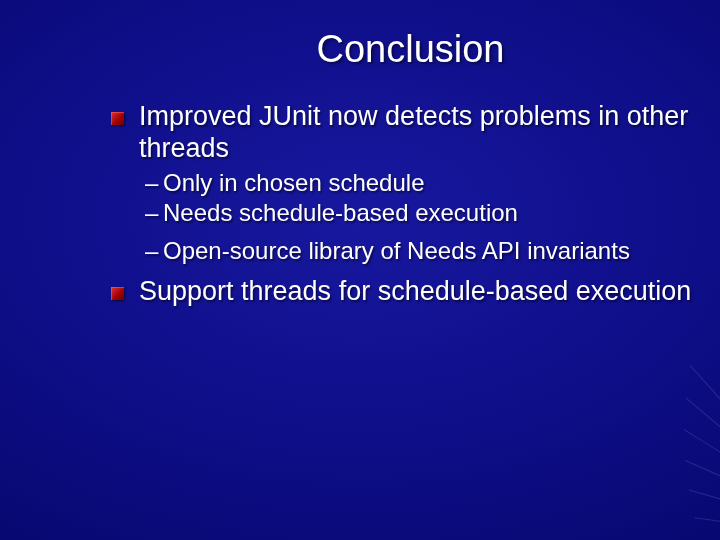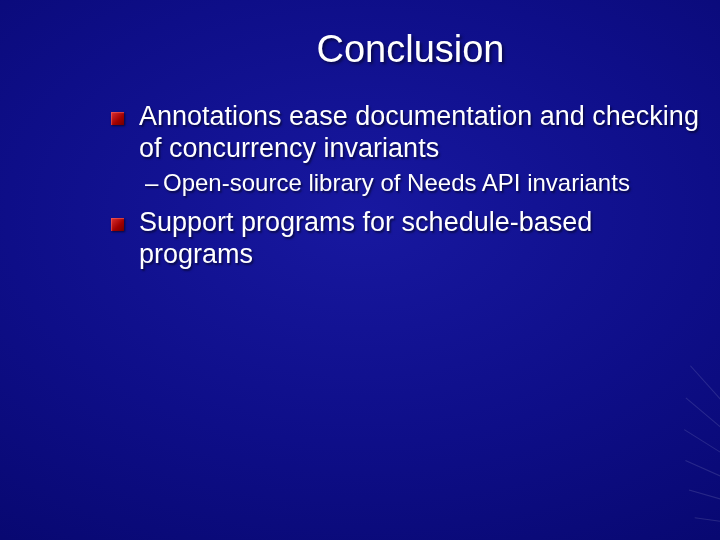--- a/index.html
+++ b/index.html
@@ -77,33 +77,37 @@
     transform-origin: right center;
   }
 </style>
 </head>
 <body>
 
 <div class="slide">
   <div class="title">Conclusion</div>
   <div class="body">
 
-
     <div class="group">
       <div class="l1">
         <span class="bullet"></span>
-        <span>Annotations ease documentation and checking of concurrency invariants</span>
+        <span>Improved JUnit now detects problems in other threads</span>
       </div>
+      <div class="l2"><span class="dash">–</span><span>Only in chosen schedule</span></div>
+      <div class="l2"><span class="dash">–</span><span>Needs schedule-based execution</span></div>
+    </div>
+
+    <div class="group">
       <div class="l2"><span class="dash">–</span><span>Open-source library of Needs API invariants</span></div>
     </div>
 
     <div class="group">
       <div class="l1">
         <span class="bullet"></span>
-        <span>Support programs for schedule-based programs</span>
+        <span>Support threads for schedule-based execution</span>
       </div>
     </div>
 
   </div>
 
   <div class="corner">
     <span style="width:70px; right:-4px; bottom:12px; transform:rotate(8deg);"></span>
     <span style="width:78px; right:-4px; bottom:28px; transform:rotate(16deg);"></span>
     <span style="width:86px; right:-4px; bottom:44px; transform:rotate(24deg);"></span>
     <span style="width:94px; right:-4px; bottom:60px; transform:rotate(32deg);"></span>

